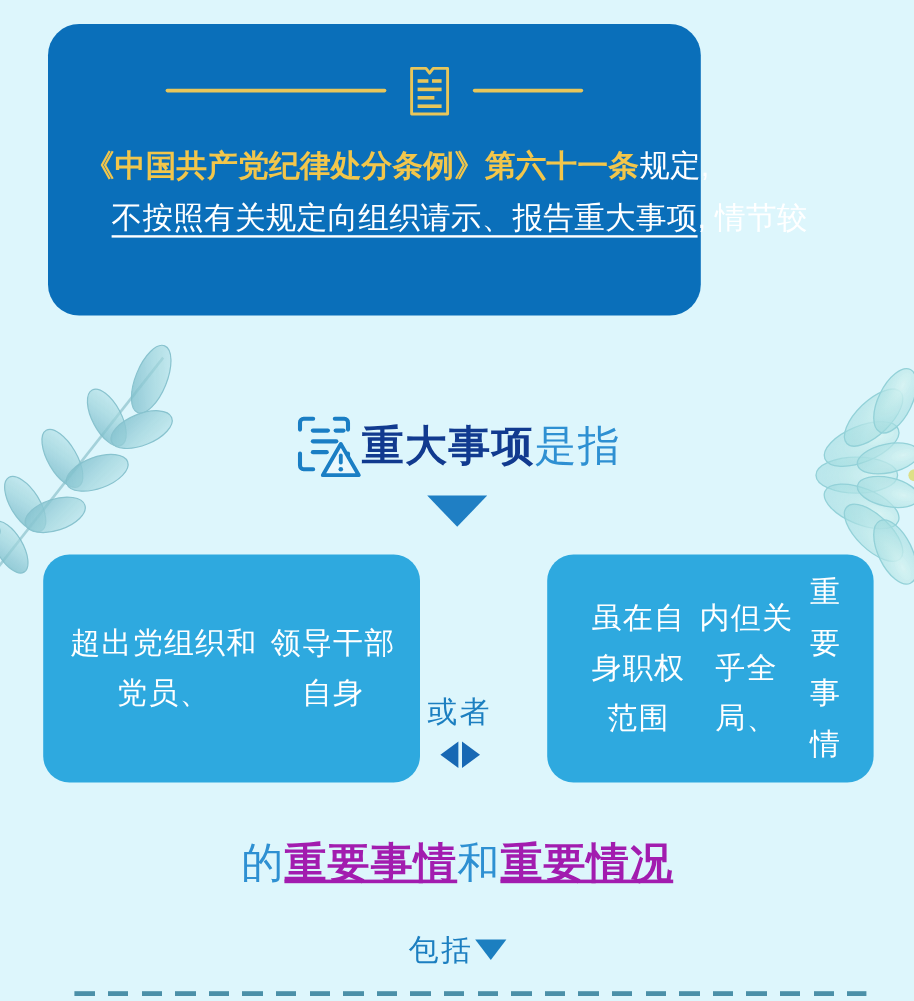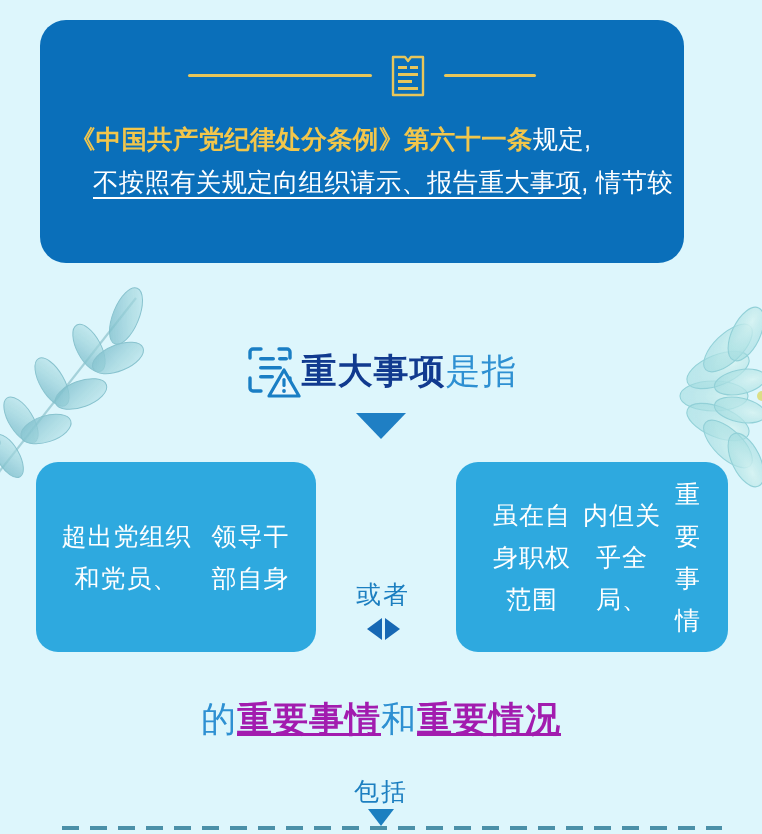--- a/index.html
+++ b/index.html
@@ -23,21 +23,21 @@
     opacity: .95;
   }
   #leaf-branch { left: -14px; top: 286px; width: 200px; height: 215px; }
   #flower { right: -26px; top: 296px; width: 150px; height: 200px; }
 
   
   .quote-card {
     position: absolute;
     left: 40px;
     top: 20px;
-    width: 644px;
+    width: 544px;
     height: 243px;
     background: #0a6fba;
     border-radius: 26px;
     padding: 26px 30px 20px 30px;
   }
 
   .divider-row {
     display: flex;
     align-items: center;
     justify-content: center;
@@ -118,21 +118,21 @@
     display: flex;
     align-items: center;
     justify-content: center;
     text-align: center;
     font-size: 25px;
     line-height: 42px;
     letter-spacing: 1px;
     font-weight: 400;
     padding: 0 16px;
   }
-  #box-left  { left: 36px;  width: 280px; }
+  #box-left  { left: 36px;  width: 314px; }
   #box-right { left: 456px; width: 272px; padding-left: 28px; }
 
   
   .connector {
     position: absolute;
     left: 336px;
     top: 578px;
     width: 94px;
     text-align: center;
   }
@@ -177,21 +177,20 @@
 
   
   .include-row {
     position: absolute;
     left: 0; right: 0;
     top: 775px;
     display: flex;
     align-items: center;
     justify-content: center;
     gap: 1px;
-    flex-direction: column;
   }
   .include-label {
     font-size: 25px;
     color: #1c7fc0;
     letter-spacing: 2px;
   }
   .include-caret {
     width: 0; height: 0;
     border-left: 13px solid transparent;
     border-right: 13px solid transparent;

